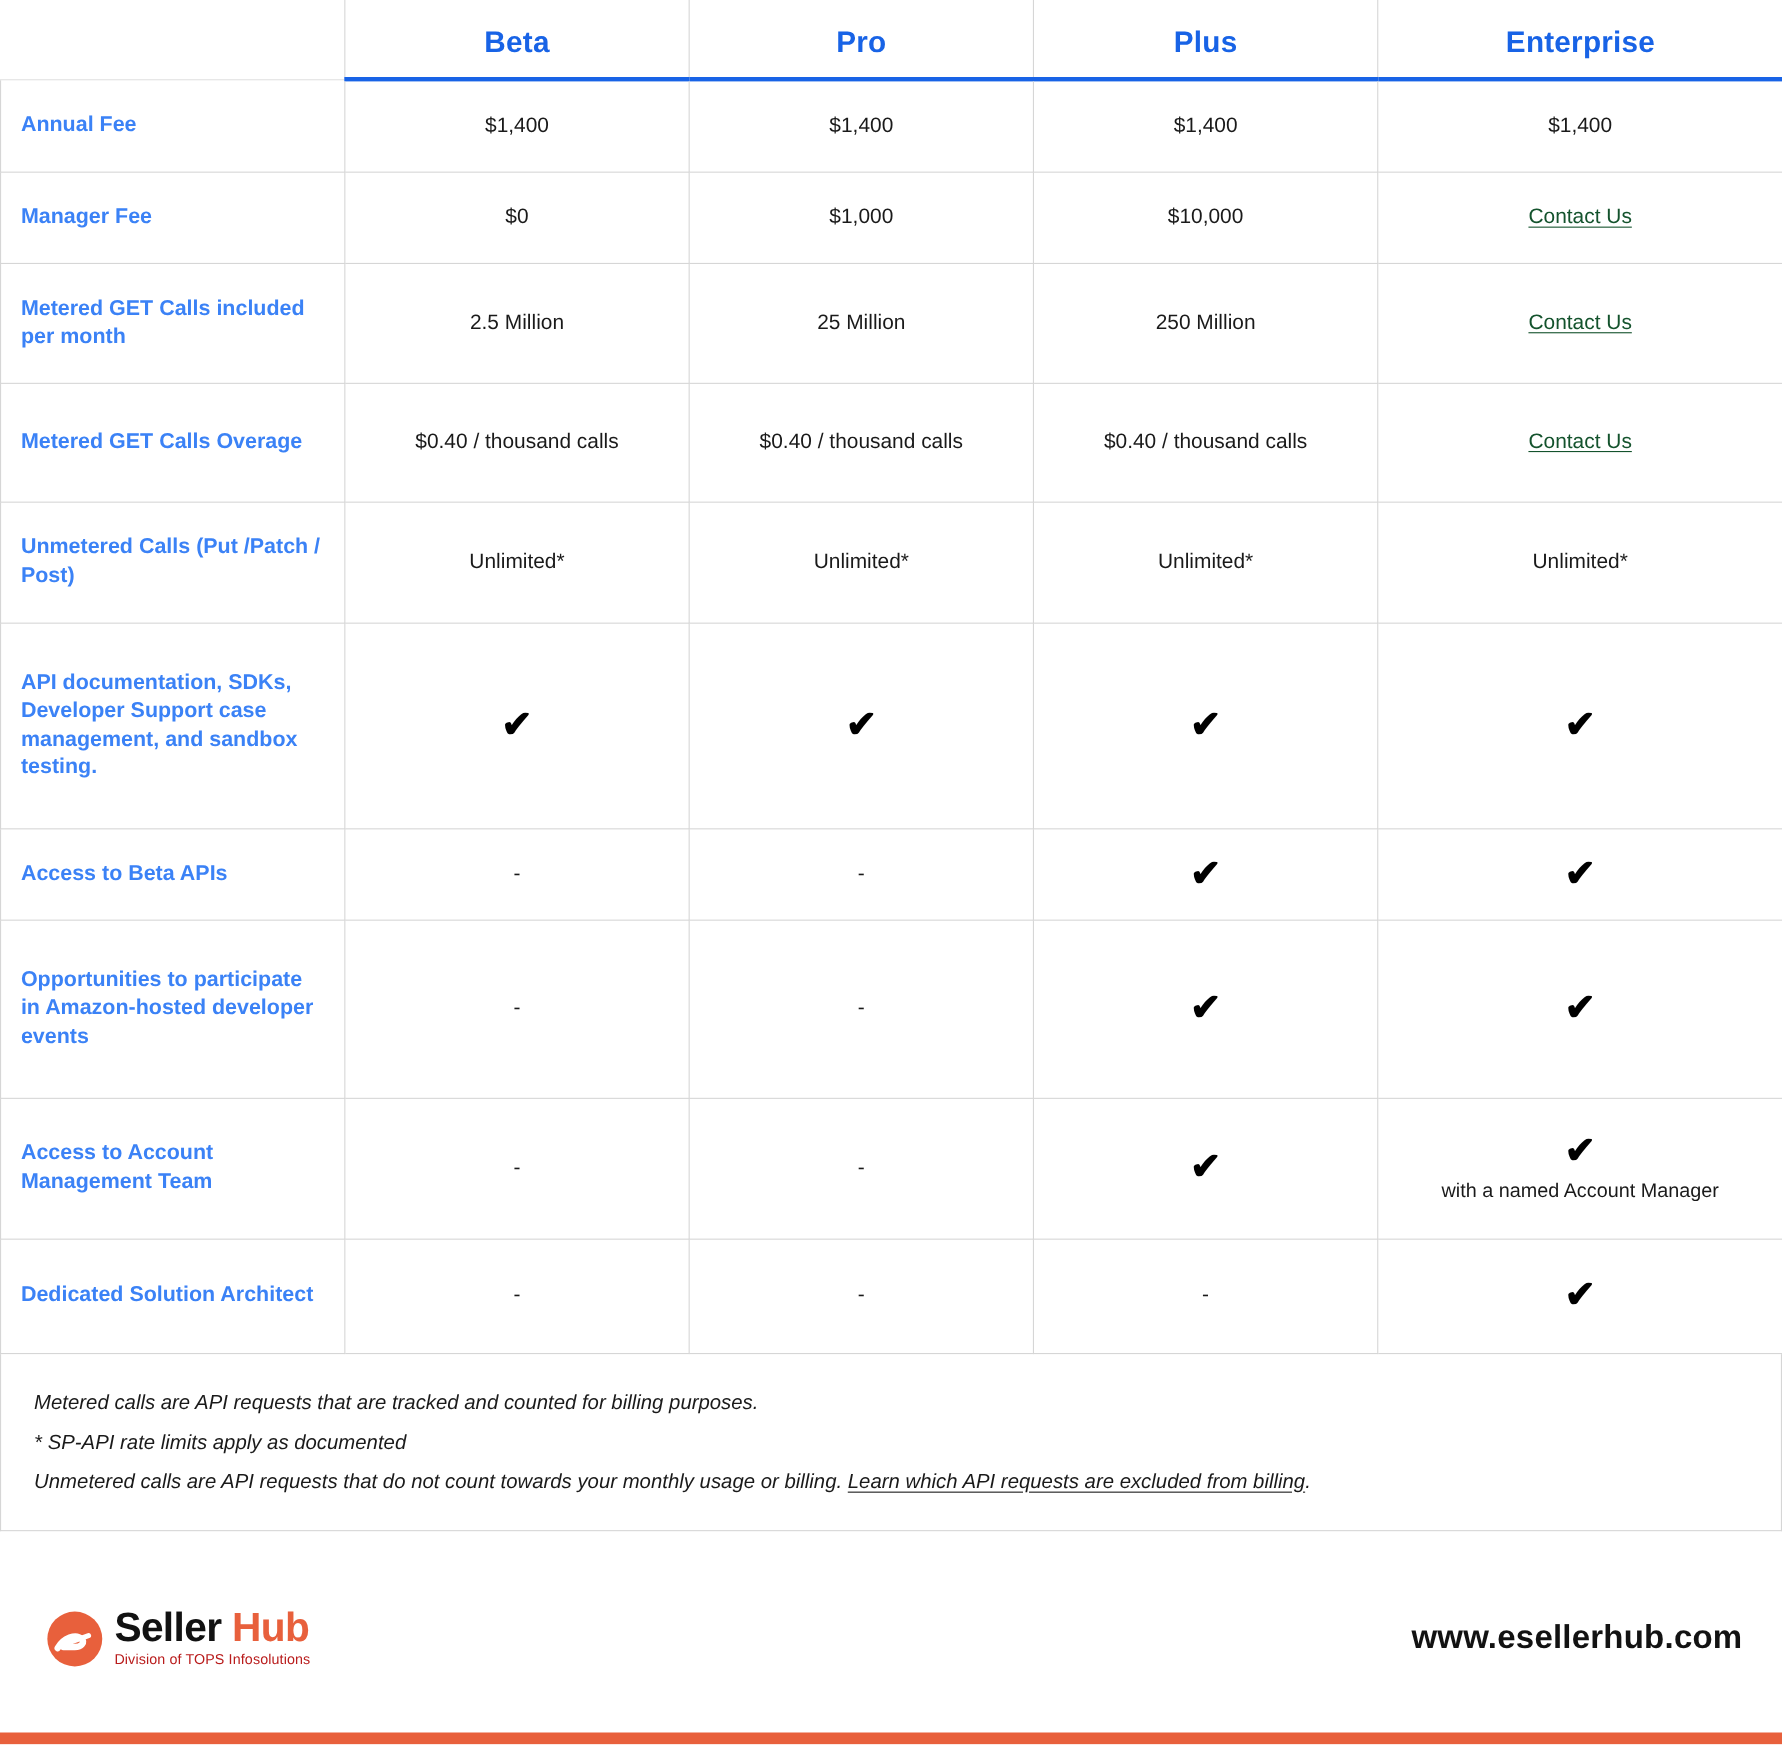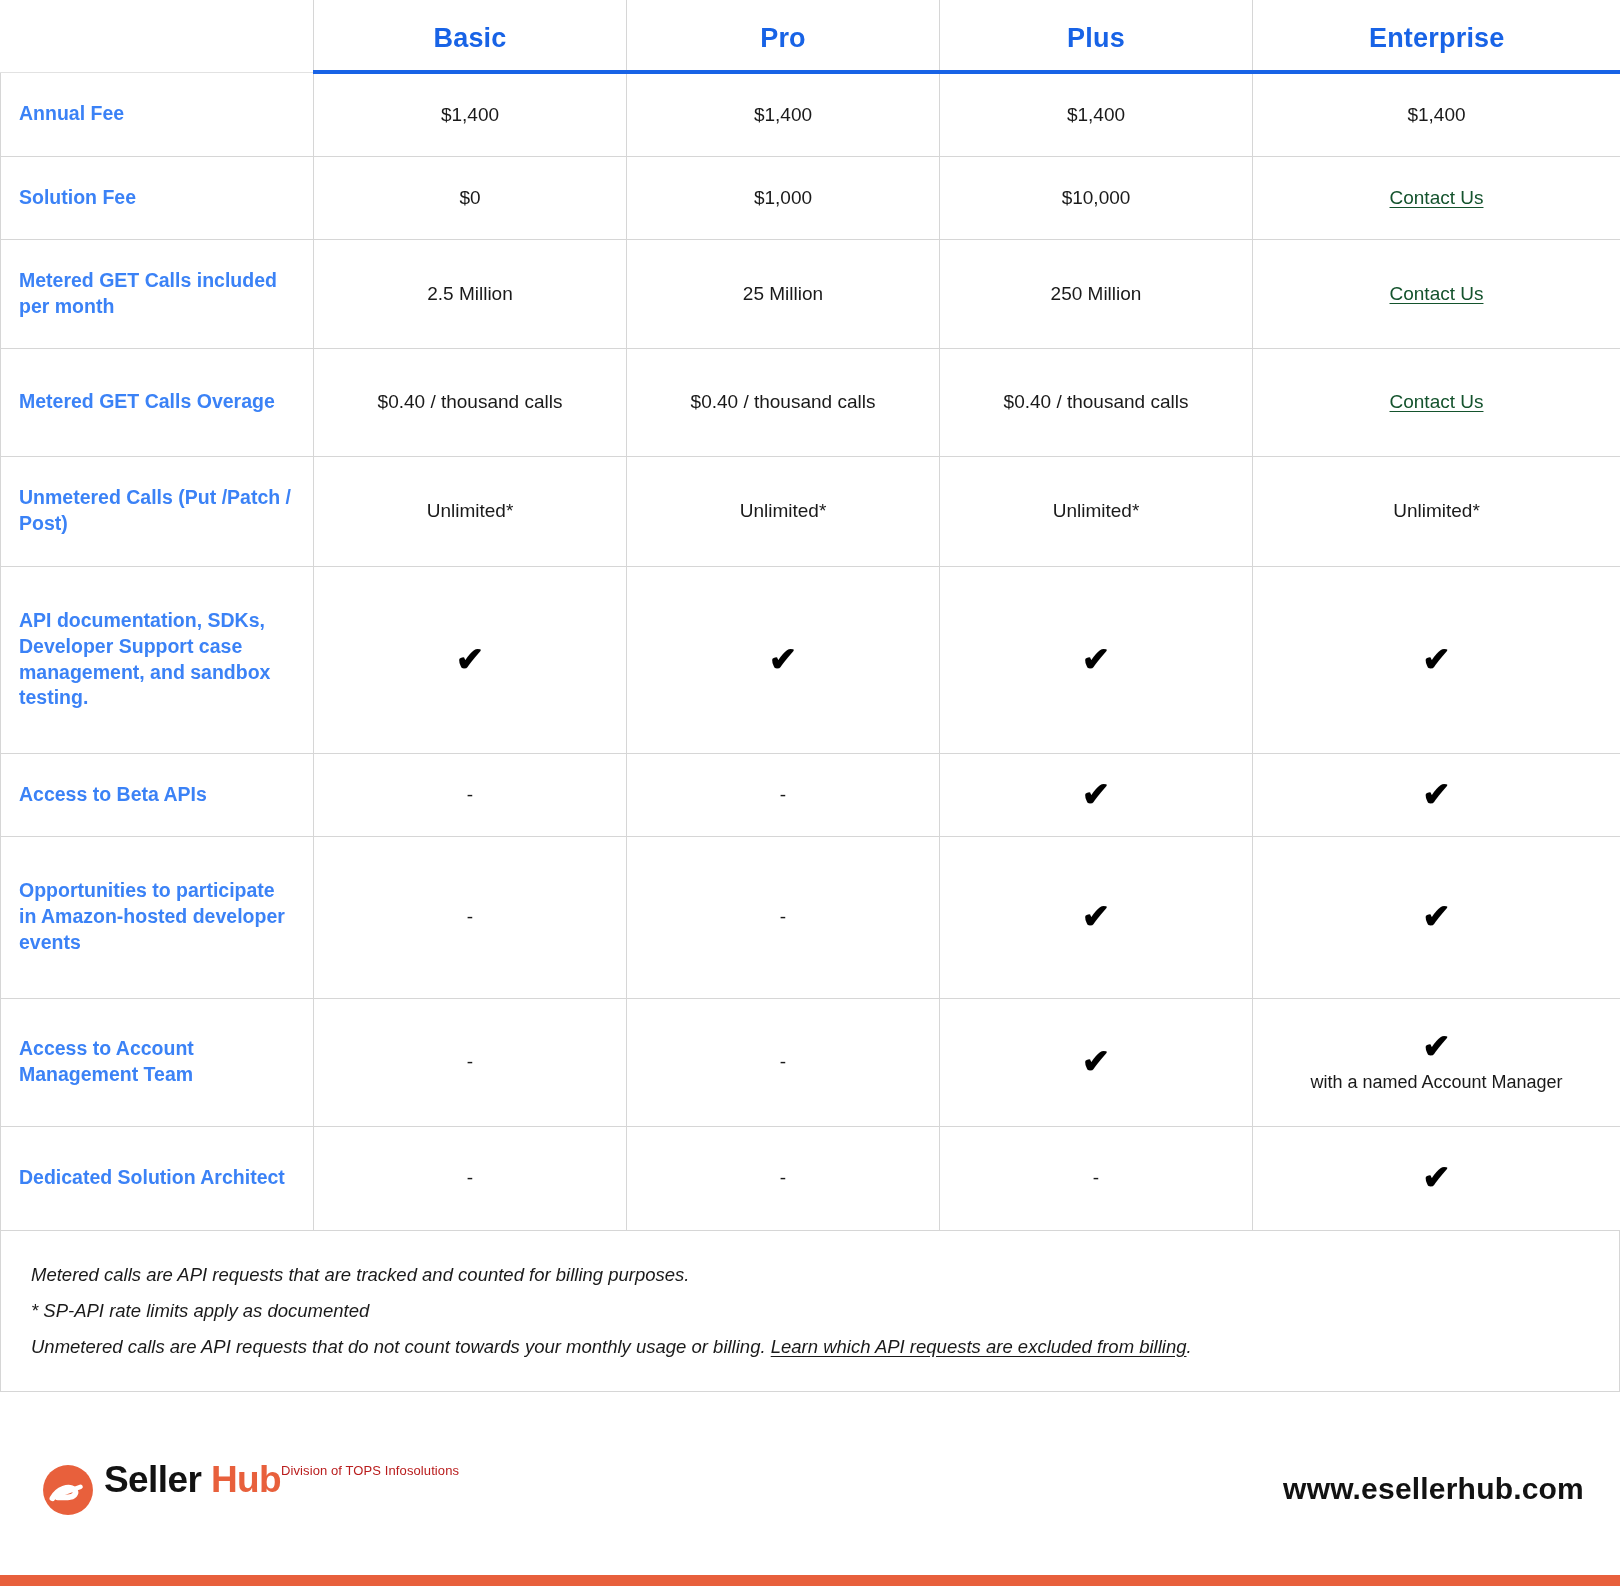--- a/index.html
+++ b/index.html
@@ -147,21 +147,21 @@
     display: flex;
     align-items: flex-start;
     gap: 10px;
   }
   .brand-mark {
     width: 52px;
     height: 52px;
     flex: 0 0 52px;
     margin-top: 3px;
   }
-  .brand-text { display: flex; flex-direction: row; }
+  .brand-text { display: flex; flex-direction: column; }
   .brand-title {
     font-size: 37px;
     font-weight: bold;
     line-height: 1.02;
     letter-spacing: -0.6px;
     white-space: nowrap;
   }
   .brand-title .b-seller { color: #121212; }
   .brand-title .b-hub { color: #e8603c; }
   .brand-tagline {
@@ -193,21 +193,21 @@
       <col class="c-label">
         <col class="c-plan">
         <col class="c-plan">
         <col class="c-plan">
         <col class="c-plan4">
     </colgroup>
     <thead>
       <tr class="header-row">
         <th class="corner"></th>
         <th class="plan-head">
-          <span class="plan-name">Basic</span>
+          <span class="plan-name">Beta</span>
         </th>
         <th class="plan-head">
           <span class="plan-name">Pro</span>
         </th>
         <th class="plan-head">
           <span class="plan-name">Plus</span>
         </th>
         <th class="plan-head">
           <span class="plan-name">Enterprise</span>
         </th>
@@ -217,21 +217,21 @@
 
       <tr class="r-annual">
         <td class="row-label">Annual Fee</td>
         <td class="cell-val">$1,400</td>
         <td class="cell-val">$1,400</td>
         <td class="cell-val">$1,400</td>
         <td class="cell-val">$1,400</td>
       </tr>
 
       <tr class="r-monthly">
-        <td class="row-label">Solution Fee</td>
+        <td class="row-label">Manager Fee</td>
         <td class="cell-val">$0</td>
         <td class="cell-val">$1,000</td>
         <td class="cell-val">$10,000</td>
         <td class="cell-val">
           <span class="link">Contact Us</span>
         </td>
       </tr>
 
       <tr class="r-included">
         <td class="row-label">Metered GET Calls included per month</td>

